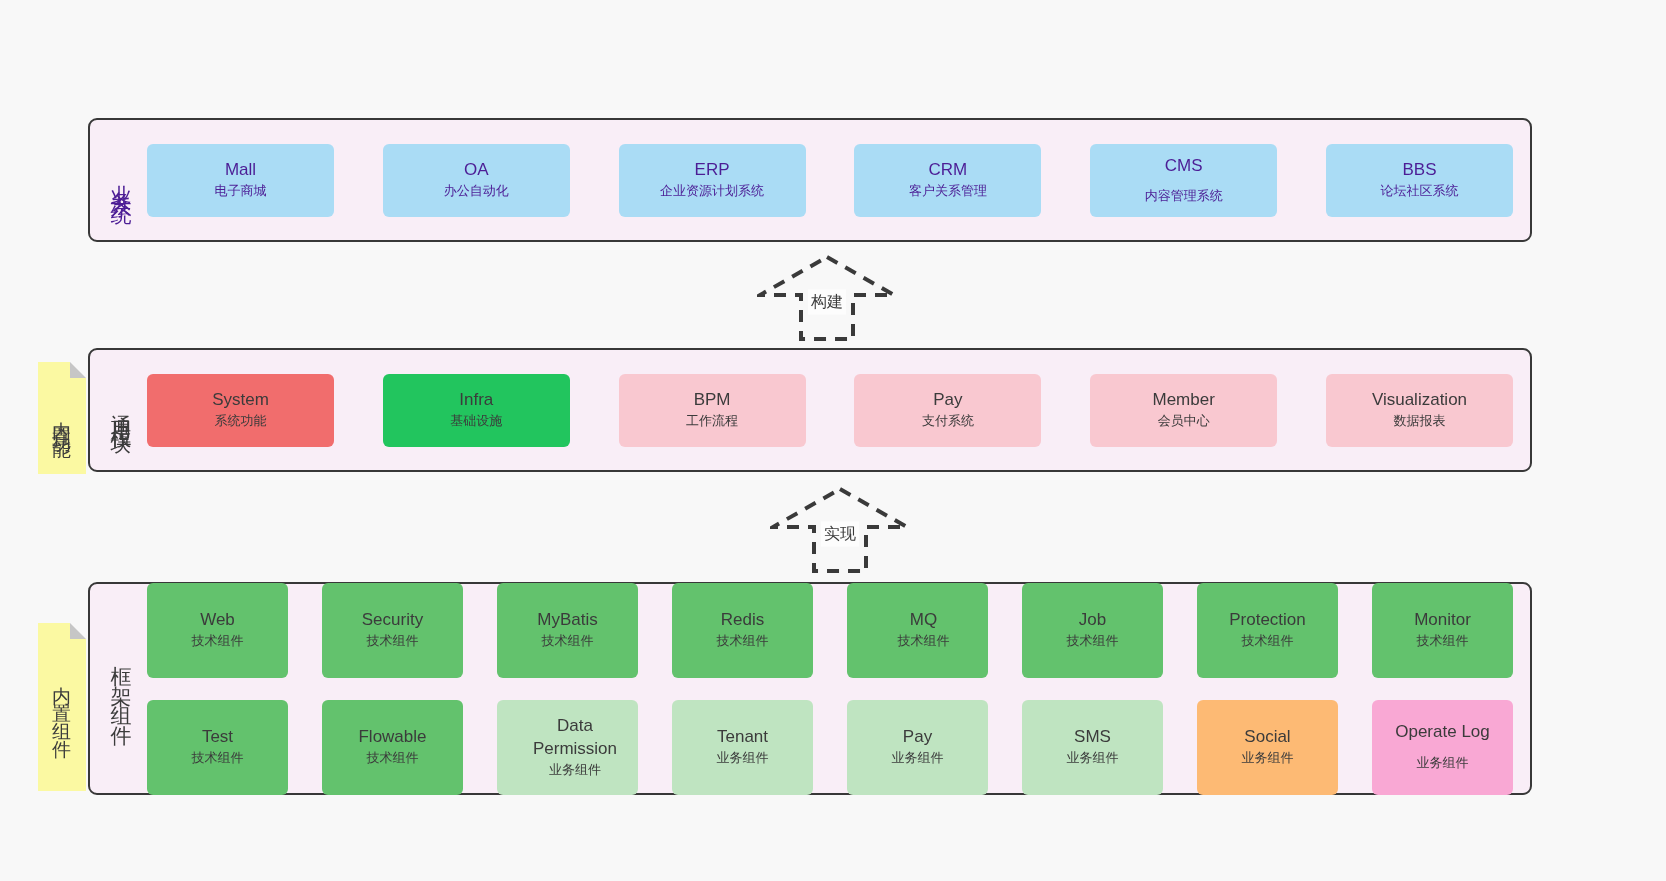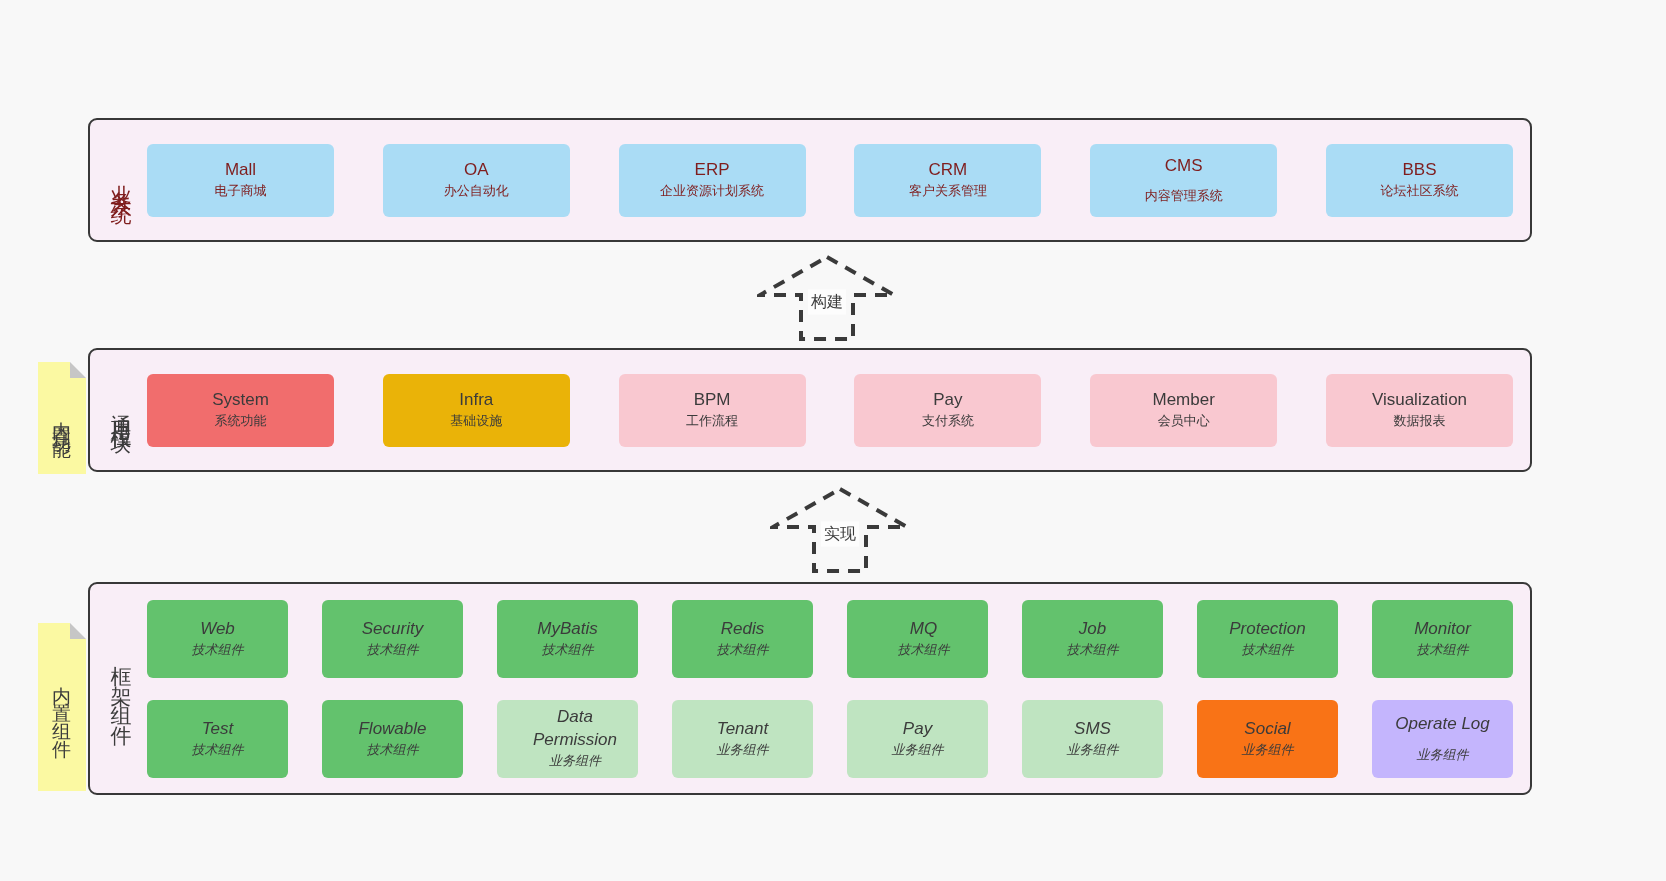--- a/index.html
+++ b/index.html
@@ -55,21 +55,21 @@
     border-radius: 6px;
     display: flex;
     flex-direction: column;
     justify-content: center;
     align-items: center;
     text-align: center;
     box-sizing: border-box;
     padding: 3px 4px;
   }
   #band-0 .box, #band-1 .box { width: 187px; height: 73px; }
-  #band-2 .box { width: 141px; height: 78px; font-style: italic; }
+  #band-2 .box { width: 141px; height: 95px; }
   .box-title   { font-size: 17px; line-height: 1.35; }
   .box-subtitle{ font-size: 13px; line-height: 1.45; }
 
   .note {
     position: absolute;
     left: 38px;
     width: 48px;
     background: #fbf9a2;
     display: flex;
     align-items: center;
@@ -107,21 +107,21 @@
     font-size: 16px;
     padding: 2px 3px;
     white-space: nowrap;
   }
 </style>
 </head>
 <body>
 
 <div id="canvas">
 
-  <section class="band" id="band-0" style="background: rgb(249, 238, 247); color: #7f1d1d;">
+  <section class="band" id="band-0" style="background: rgb(249, 238, 247); color: #4c1d95;">
     <div class="band-label">业务系统</div>
     <div class="band-rows">
         <div class="row">
           <div class="box" style="background: rgb(170, 220, 245);">
             <div class="box-title">Mall</div>
             <div class="box-subtitle">电子商城</div>
           </div>
           <div class="box" style="background: rgb(170, 220, 245);">
             <div class="box-title">OA</div>
             <div class="box-subtitle">办公自动化</div>
@@ -159,21 +159,21 @@
   </aside>
 
   <section class="band" id="band-1" style="background: rgb(249, 238, 247); color: rgb(59, 59, 59);">
     <div class="band-label">通用模块</div>
     <div class="band-rows">
         <div class="row">
           <div class="box" style="background: rgb(241, 109, 109);">
             <div class="box-title">System</div>
             <div class="box-subtitle">系统功能</div>
           </div>
-          <div class="box" style="background: #eab308;">
+          <div class="box" style="background: #22c55e;">
             <div class="box-title">Infra</div>
             <div class="box-subtitle">基础设施</div>
           </div>
           <div class="box" style="background: rgb(249, 200, 208);">
             <div class="box-title">BPM</div>
             <div class="box-subtitle">工作流程</div>
           </div>
           <div class="box" style="background: rgb(249, 200, 208);">
             <div class="box-title">Pay</div>
             <div class="box-subtitle">支付系统</div>
@@ -257,25 +257,25 @@
             <div class="box-subtitle">业务组件</div>
           </div>
           <div class="box" style="background: rgb(191, 228, 193);">
             <div class="box-title">Pay</div>
             <div class="box-subtitle">业务组件</div>
           </div>
           <div class="box" style="background: rgb(191, 228, 193);">
             <div class="box-title">SMS</div>
             <div class="box-subtitle">业务组件</div>
           </div>
-          <div class="box" style="background: #f97316;">
+          <div class="box" style="background: #fdba74;">
             <div class="box-title">Social</div>
             <div class="box-subtitle">业务组件</div>
           </div>
-          <div class="box" style="background: #c4b5fd; gap: 10px;">
+          <div class="box" style="background: #f9a8d4; gap: 10px;">
             <div class="box-title">Operate Log</div>
             <div class="box-subtitle">业务组件</div>
           </div>
         </div>
       </div>
   </section>
 
 </div>
 
 </body></html>

